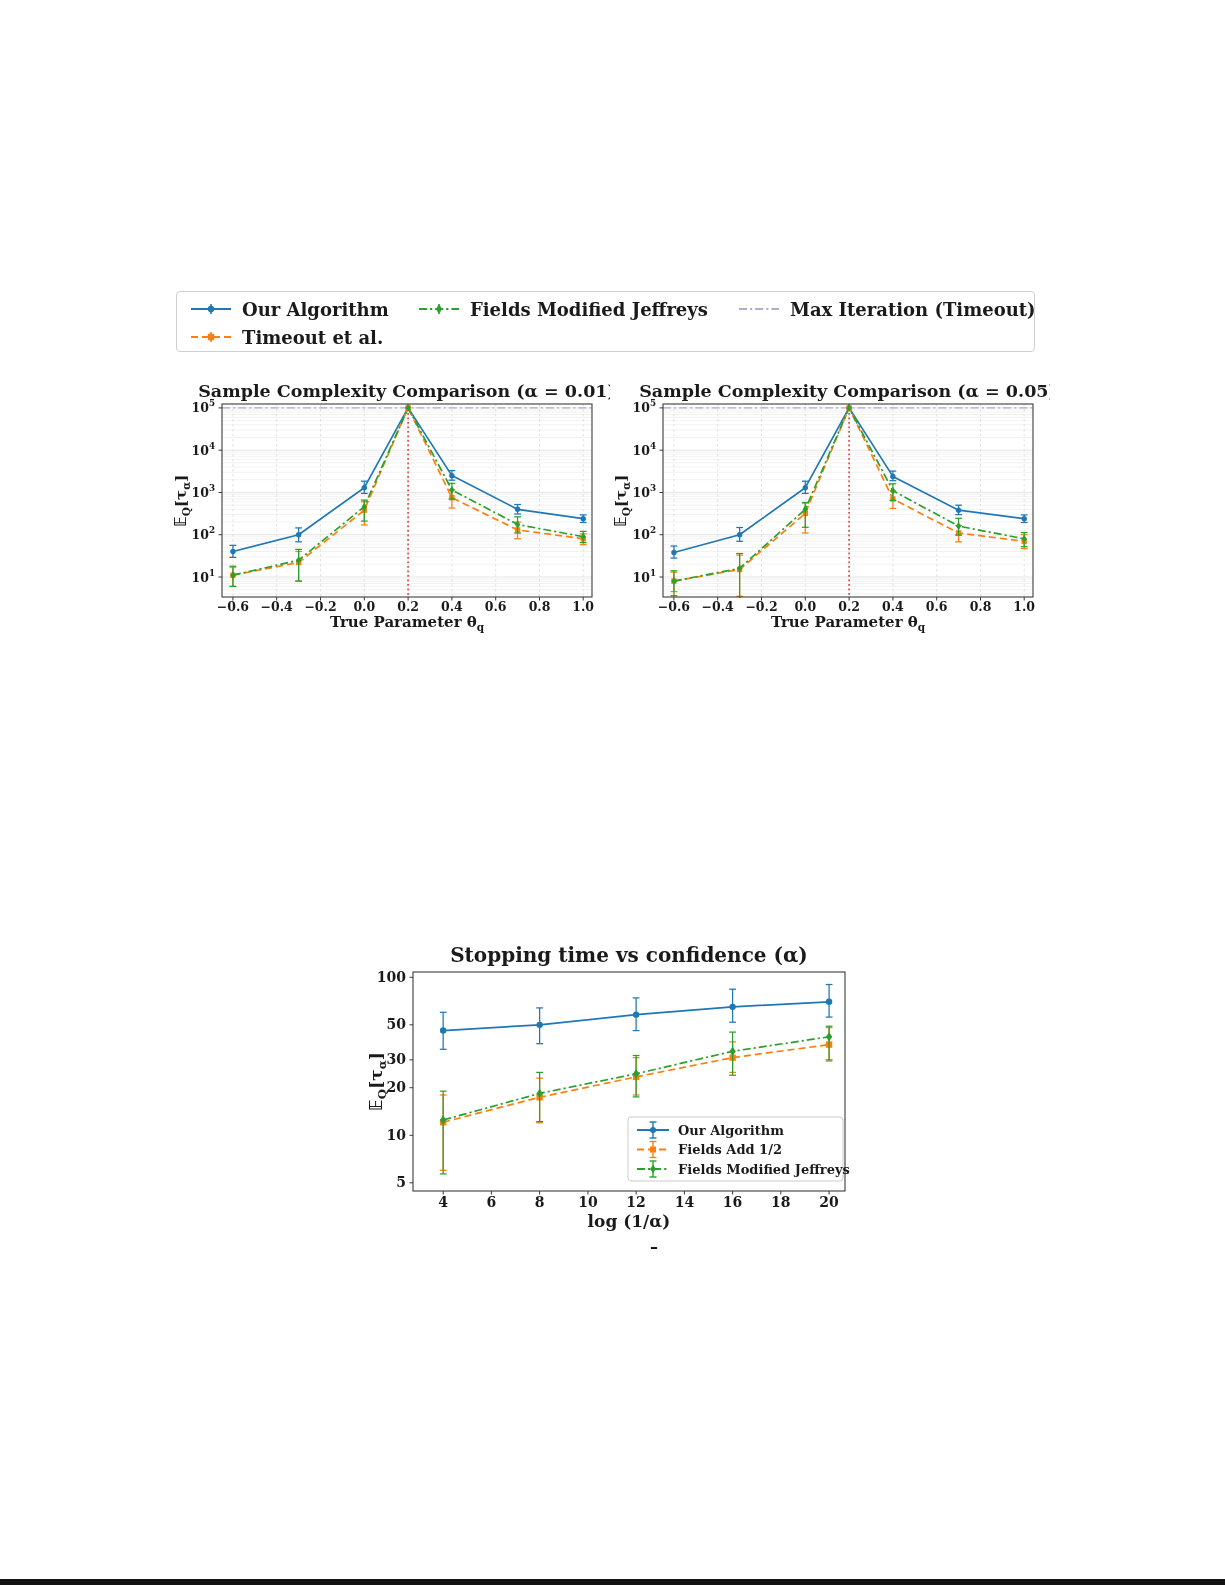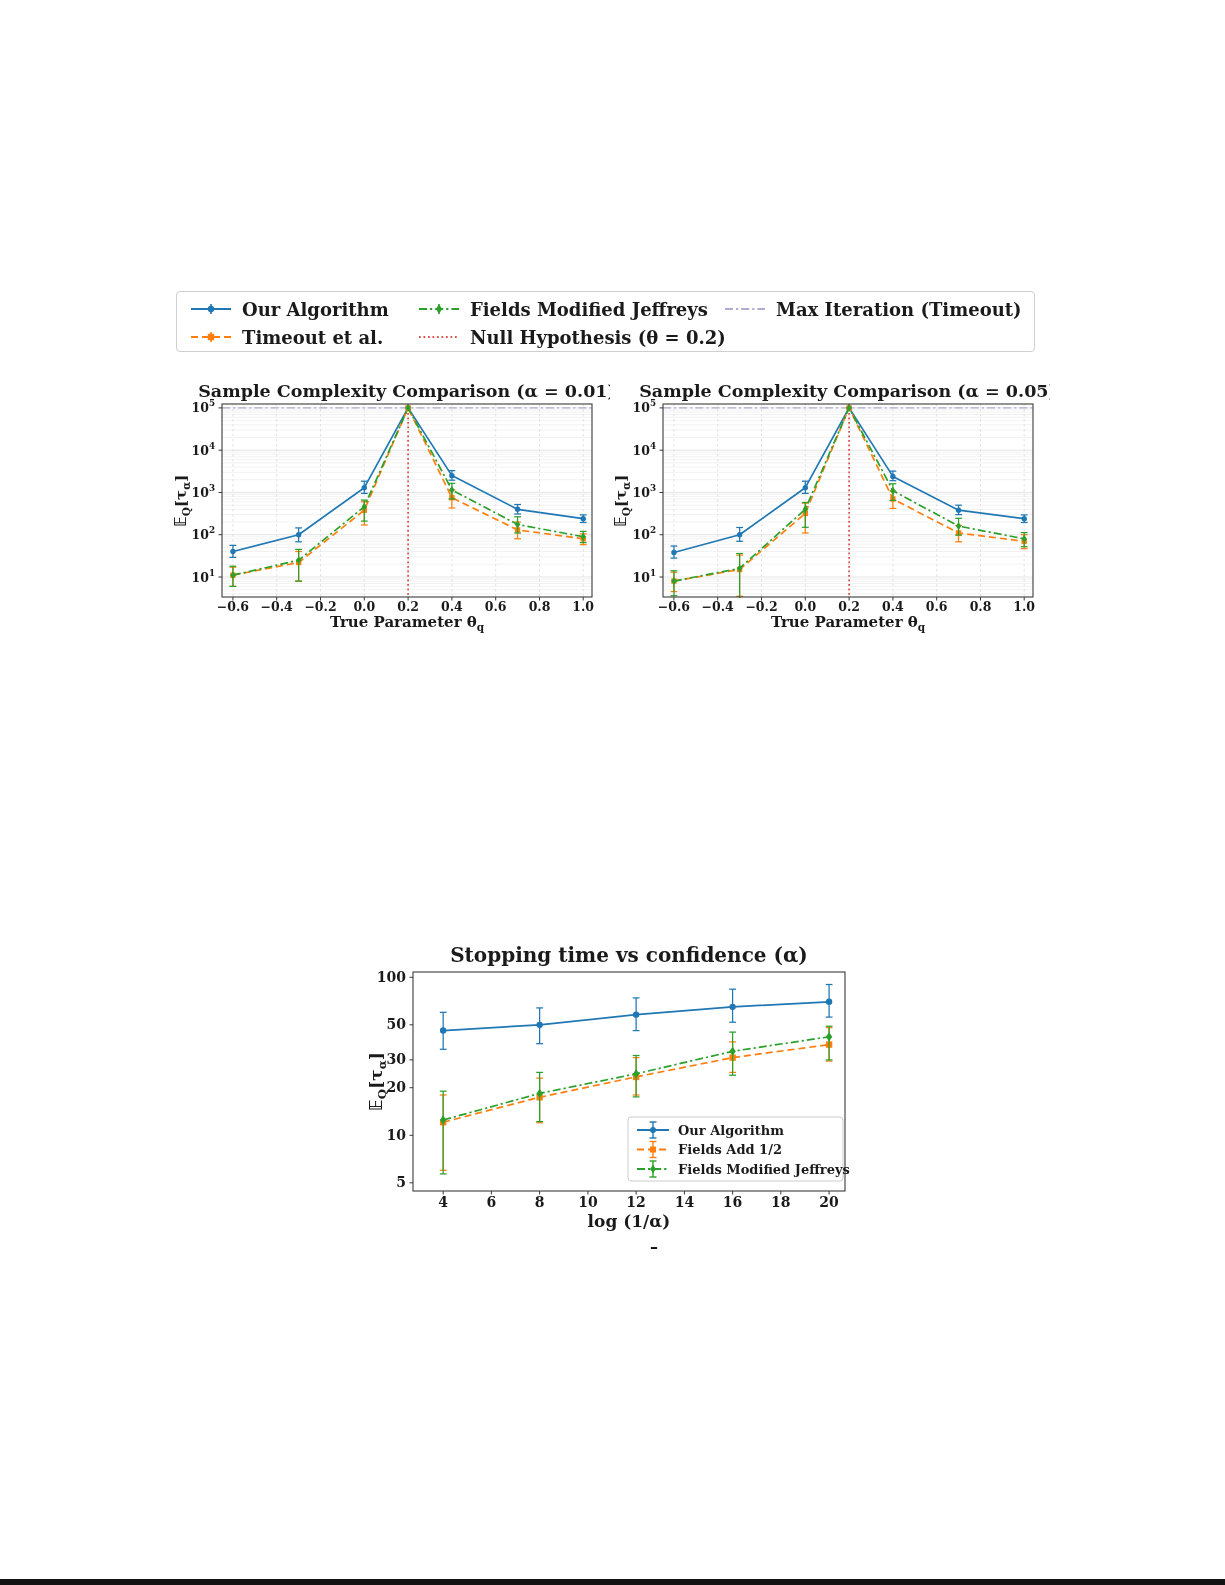--- a/index.html
+++ b/index.html
@@ -45,28 +45,22 @@
     </div>
     <div class="leg-col" style="left:240px">
       <div class="leg-item">
         <span class="swatch"><svg width="44" height="18" viewBox="0 0 44 18">
               <line x1="2" y1="9" x2="42" y2="9" stroke="#2ca02c" stroke-width="2.2" stroke-dasharray="8,3,2.2,3"></line>
               <line x1="22" y1="4" x2="22" y2="14" stroke="#2ca02c" stroke-width="1.6"></line>
               <polygon points="22,4.36 25.2,9 22,13.64 18.8,9" fill="#2ca02c"></polygon>
             </svg></span>
         <span class="leg-label">Fields Modified Jeffreys</span>
       </div>
-      <div class="leg-item">
-        <span class="swatch"><svg width="44" height="18" viewBox="0 0 44 18">
-              <line x1="2" y1="9" x2="42" y2="9" stroke="#dd4b45" stroke-width="2.2" stroke-dasharray="1.7,2.8"></line>
-            </svg></span>
-        <span class="leg-label">Null Hypothesis (θ = 0.2)</span>
-      </div>
     </div>
-    <div class="leg-col" style="left:546px">
+    <div class="leg-col" style="left:560px">
       <div class="leg-item">
         <span class="swatch"><svg width="44" height="18" viewBox="0 0 44 18">
               <line x1="2" y1="9" x2="42" y2="9" stroke="#b3aacf" stroke-width="2.2" stroke-dasharray="8,3,2.2,3"></line>
             </svg></span>
         <span class="leg-label">Max Iteration (Timeout)</span>
       </div>
     </div>
   </div>
 
   <svg id="chart-a001" class="chart" width="440" height="258" viewBox="0 0 440 258">

